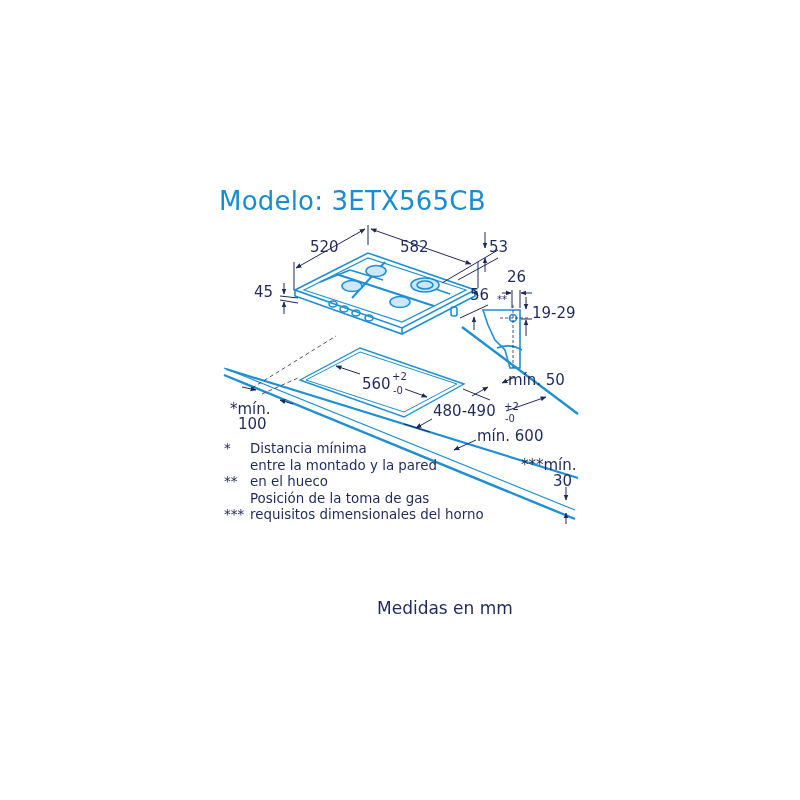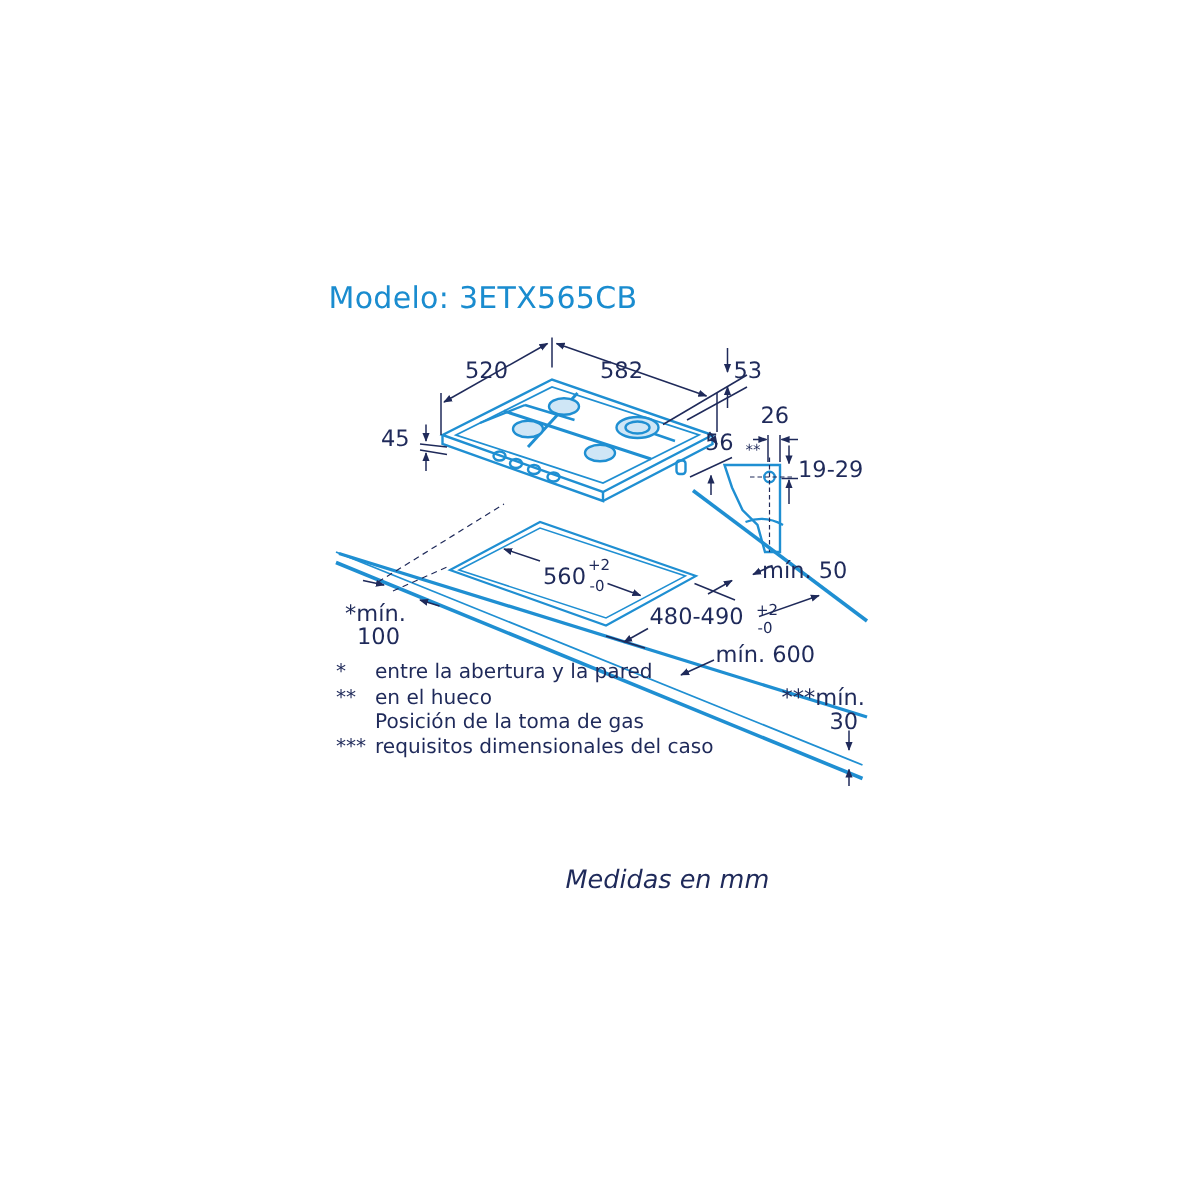--- a/index.html
+++ b/index.html
@@ -1,24 +1,24 @@
 <!DOCTYPE html>
 <html><head>
 <meta charset="utf-8">
 <style>
   html, body { margin:0; padding:0; background:#ffffff; }
   body { width:800px; height:800px; position:relative; overflow:hidden; font-family:"DejaVu Sans", sans-serif; }
-  .title { position:absolute; left:219px; top:186px; font-size:20px; color:#1a8ccf; letter-spacing:0.2px; }
+  .title { position:absolute; left:219px; top:186px; font-size:26px; color:#1a8ccf; letter-spacing:0.2px; }
   svg.diag { position:absolute; left:0; top:0; }
   .lbl { font-family:"DejaVu Sans", sans-serif; fill:#1f2a5a; }
   .notes { position:absolute; left:224px; top:441px; font-size:13.4px; color:#1f2a5a; line-height:16.6px; }
   .note-row { display:flex; }
   .note-mark { width:26px; flex:0 0 26px; }
   .note-text { }
-  .footer { position:absolute; left:377px; top:577px; font-size:17px; color:#1f2a5a;font-style:italic; }
+  .footer { position:absolute; left:377px; top:598px; font-size:17px; color:#1f2a5a; }
 </style>
 </head>
 <body>
 
 <div class="title">Modelo: 3ETX565CB</div>
 
 <svg class="diag" width="800" height="800" viewBox="0 0 800 800">
   <defs>
     <marker id="arr" viewBox="0 0 10 10" refX="9" refY="5" markerWidth="6" markerHeight="6" orient="auto-start-reverse">
       <path d="M0,1 L10,5 L0,9 Z" fill="#1f2a5a"></path>
@@ -152,31 +152,32 @@
 
     <text class="lbl" x="521" y="470" font-size="15">***mín.</text>
     <text class="lbl" x="553" y="486" font-size="15">30</text>
   </g>
 </svg>
 
 <div class="notes">
   <div class="note-row">
     <span class="note-mark">*</span>
     <span class="note-text">
-      <div>entre la abertura y la pared</div>
+      <div>Distancia mínima</div>
+      <div>entre la montado y la pared</div>
     </span>
   </div>
   <div class="note-row">
     <span class="note-mark">**</span>
     <span class="note-text">
       <div>en el hueco</div>
       <div>Posición de la toma de gas</div>
     </span>
   </div>
   <div class="note-row">
     <span class="note-mark">***</span>
     <span class="note-text">
-      <div>requisitos dimensionales del caso</div>
+      <div>requisitos dimensionales del horno</div>
     </span>
   </div>
 </div>
 
 <div class="footer">Medidas en mm</div>
 
 </body></html>

